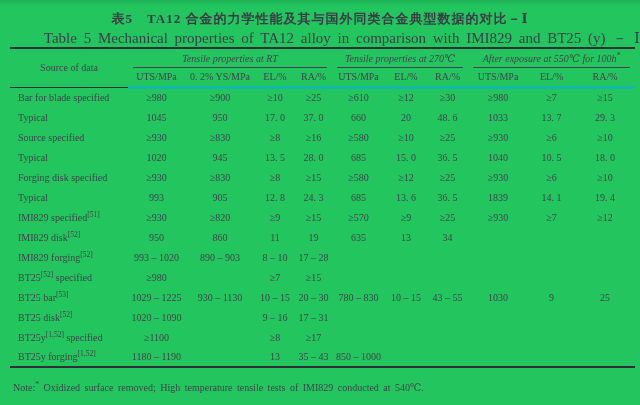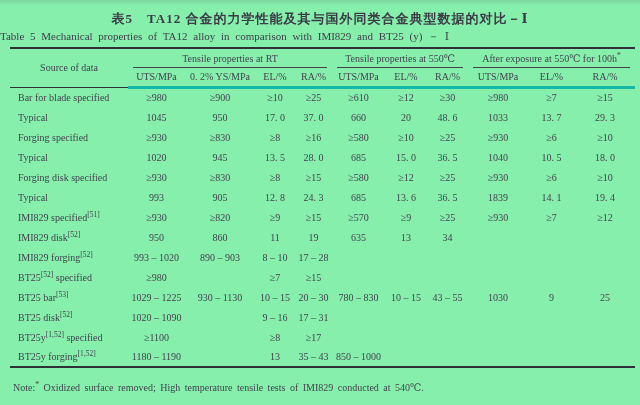--- a/index.html
+++ b/index.html
@@ -1,47 +1,47 @@
 <!DOCTYPE html>
 <html><head>
 <meta charset="utf-8">
 <style>
   * { margin:0; padding:0; box-sizing:border-box; }
   body { font-family:"Liberation Serif","DejaVu Serif",serif; }
   .page {
     position:relative; width:640px; height:405px;
-    background:#86efac; color:#43434e; overflow:hidden;
+    background:#22c55e; color:#43434e; overflow:hidden;
   }
   .page::before{
     content:""; position:absolute; left:0; top:0; width:640px; height:6px;
     background:linear-gradient(180deg, rgba(0,0,0,0.10), rgba(0,0,0,0));
   }
   .title-cn{
     position:absolute; top:10px; left:0; width:100%; text-align:center;
     font-size:13px; font-weight:bold; letter-spacing:1px; color:#3c3c47;
   }
   .title-en{
-    position:absolute; top:29px; left:0; width:100%; text-align:left;
-    font-size:11px; word-spacing:3px; color:#3e3e4a;
+    position:absolute; top:29px; left:0; width:100%; text-align:right;
+    font-size:15px; word-spacing:3px; color:#3e3e4a;
   }
   table.main{
     position:absolute; left:10px; top:47px; width:625px;
     border-collapse:collapse; table-layout:fixed;
     font-size:10px; color:#43434e;
     border-top:2px solid #2f2f38; border-bottom:2px solid #2f2f38;
   }
   col.c1{width:118px;} col.c2{width:57px;} col.c3{width:70px;} col.c4{width:40px;}
   col.c5{width:37px;} col.c6{width:53px;} col.c7{width:42px;} col.c8{width:41px;}
   col.c9{width:60px;} col.c10{width:47px;} col.c11{width:60px;}
   th{ font-weight:normal; }
   th.srchead{
     text-align:center; vertical-align:middle;
     border-bottom:1px solid #2f2f38; font-size:10px;margin-top:32px;
   }
-  th.group{ height:16px; vertical-align:bottom; padding:0; }
+  th.group{ height:16px; vertical-align:bottom; padding:0;font-style:italic; }
   th.group .g-underline{
     margin:0 5px; padding:4px 0 3px; border-bottom:1px solid #43434e;
     text-align:center; white-space:nowrap;
   }
   tr.subhead th{
     height:19px; text-align:center; vertical-align:middle;
     border-bottom:3px solid #14b8a6; white-space:nowrap;
   }
   tbody td{ height:20px; text-align:center; vertical-align:middle; white-space:nowrap; }
   tbody td.src{ text-align:left; padding-left:8px;margin-left:8px; }
@@ -73,21 +73,21 @@
         <col class="c10">
         <col class="c11">
     </colgroup>
     <thead>
       <tr>
         <th class="srchead" rowspan="2">Source of data</th>
         <th class="group" colspan="4">
           <div class="g-underline"><span>Tensile properties at RT</span></div>
         </th>
         <th class="group" colspan="3">
-          <div class="g-underline"><span>Tensile properties at 550℃</span></div>
+          <div class="g-underline"><span>Tensile properties at 270℃</span></div>
         </th>
         <th class="group" colspan="3">
           <div class="g-underline"><span>After exposure at 550℃ for 100h</span><sup>*</sup></div>
         </th>
       </tr>
       <tr class="subhead">
         <th>UTS/MPa</th>
         <th>0. 2% YS/MPa</th>
         <th>EL/%</th>
         <th>RA/%</th>
@@ -120,21 +120,21 @@
           <td>17. 0</td>
           <td>37. 0</td>
           <td>660</td>
           <td>20</td>
           <td>48. 6</td>
           <td>1033</td>
           <td>13. 7</td>
           <td>29. 3</td>
         </tr>
         <tr>
-          <td class="src"><span>Forging specified</span><sup></sup><span></span></td>
+          <td class="src"><span>Source specified</span><sup></sup><span></span></td>
           <td>≥930</td>
           <td>≥830</td>
           <td>≥8</td>
           <td>≥16</td>
           <td>≥580</td>
           <td>≥10</td>
           <td>≥25</td>
           <td>≥930</td>
           <td>≥6</td>
           <td>≥10</td>

